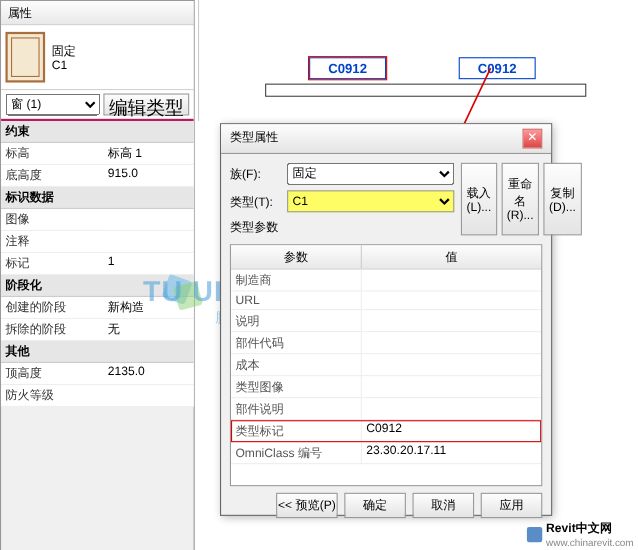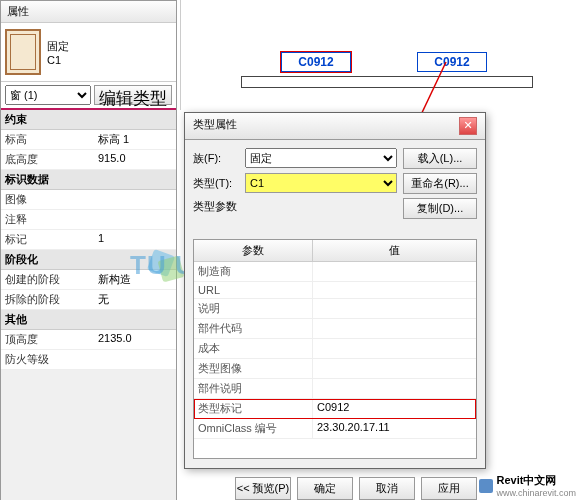--- a/index.html
+++ b/index.html
@@ -15,31 +15,31 @@
 .prop-grid{background:#fff}
 .prop-section{background:#e6e6e6;font-weight:bold;padding:2px 4px;border-bottom:1px solid #ccc;font-size:11px}
 .prop-row{display:flex;border-bottom:1px solid #eee}
 .prop-k{width:85px;padding:2px 4px;color:#333}
 .prop-v{flex:1;padding:2px 4px;background:#fff}
 .canvas{position:absolute;left:180px;top:0;right:0;height:110px;background:#fff;border-left:1px solid #ccc}
 .wall{position:absolute;left:60px;top:76px;width:290px;height:10px;border:1px solid #444;background:#fff}
 .tag-box{position:absolute;top:52px;width:68px;height:18px;border:1px solid #0044cc;text-align:center;color:#0044cc;font-size:12px;font-weight:bold;line-height:18px;background:#fff}
 .tag-box.hl{outline:1px solid #d00}
 .arrow-svg{position:absolute;left:176px;top:0;pointer-events:none}
-.dialog{position:absolute;left:184px;top:112px;width:300px;height:355px;border:1px solid #666;background:#f0f0f0;box-shadow:2px 2px 8px rgba(0,0,0,.3)}
+.dialog{position:absolute;left:200px;top:112px;width:300px;height:355px;border:1px solid #666;background:#f0f0f0;box-shadow:2px 2px 8px rgba(0,0,0,.3)}
 .dlg-title{background:linear-gradient(#fdfdfd,#e4e4e4);padding:4px 8px;display:flex;justify-content:space-between;border-bottom:1px solid #999}
 .dlg-body{padding:8px;display:flex;gap:6px}
 .dlg-left{flex:1}
-.dlg-right{width:74px;display:flex;flex-direction:column;gap:4px}
+.dlg-right{width:74px;display:flex;gap:4px}
 .frow{display:flex;align-items:center;margin-bottom:5px;gap:4px}
 .flabel{width:48px}
 .fselect{flex:1;height:20px;font-size:11px}
 .fselect.hl{background:#fffd66;border:1px solid #999}
 .btn{font-size:11px;padding:2px 4px;background:linear-gradient(#fdfdfd,#e4e4e4);border:1px solid #999;cursor:pointer}
-.param-panel{border:1px solid #999;margin:12px 8px;height:218px;overflow:hidden;background:#fff;display:flex;flex-direction:column}
+.param-panel{border:1px solid #999;margin:0 8px;height:218px;overflow:hidden;background:#fff;display:flex;flex-direction:column}
 .param-hdr{display:flex;background:linear-gradient(#fdfdfd,#e8e8e8);border-bottom:1px solid #ccc}
 .param-hdr>div{padding:3px 4px;text-align:center;font-size:11px}
 .col-k{width:110px;border-right:1px solid #ccc}
 .col-v{flex:1}
 .param-body{flex:1;overflow-y:auto}
 .prow{display:flex;border-bottom:1px solid #eee;font-size:11px}
 .prow.hl{outline:1px solid #d00;outline-offset:-1px}
 .prow>.pk{width:110px;padding:2px 4px;border-right:1px solid #eee;color:#555}
 .prow>.pv{flex:1;padding:2px 4px}
 .dlg-btns{display:flex;gap:6px;justify-content:flex-end;padding:6px 8px}

